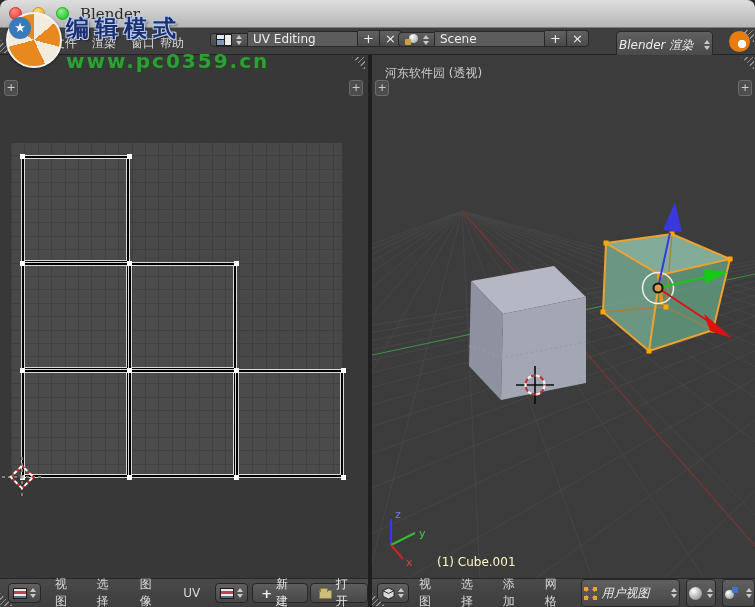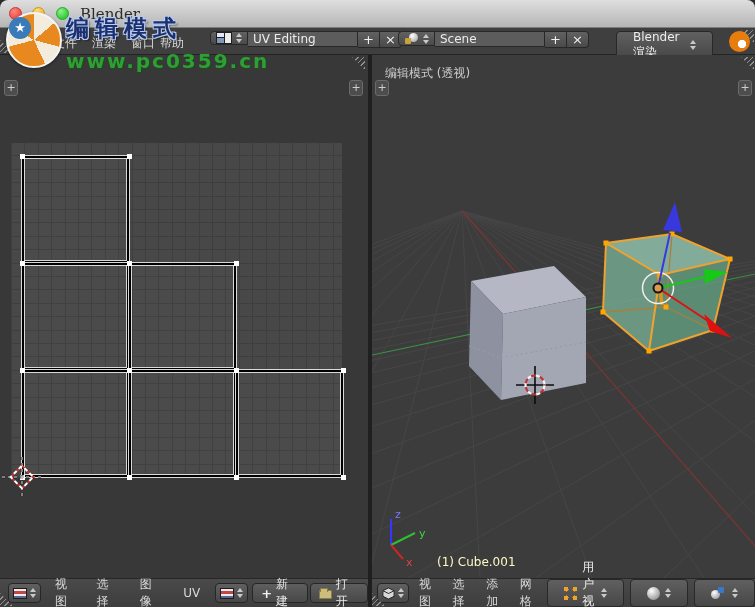--- a/index.html
+++ b/index.html
@@ -24,30 +24,30 @@
   .menu-item { position:absolute; top:7px; font-size:12px; color:#dadada; cursor:default; }
   #appicon { position:absolute; left:8px; top:4px; display:flex; align-items:center; gap:3px; }
   #appicon .circ { width:16px; height:16px; border-radius:50%; background:radial-gradient(circle at 35% 30%,#cfcfcf,#8a8a8a);
                    border:1px solid #555; color:#333; font-size:10px; font-weight:bold; text-align:center; line-height:15px;
                    font-family:"DejaVu Serif",serif; }
   .updown { display:inline-flex; flex-direction:column; gap:2px; }
   .updown i { display:block; width:0; height:0; border-left:3.5px solid transparent; border-right:3.5px solid transparent; }
   .updown .u { border-bottom:4px solid #c9c9c9; }
   .updown .d { border-top:4px solid #c9c9c9; }
 
-  .wgroup { position:absolute; top:3px; display:flex; align-items:flex-start; height:16px; }
+  .wgroup { position:absolute; top:3px; display:flex; align-items:flex-end; height:16px; }
   .wseg { display:flex; align-items:center; background:linear-gradient(#616161,#4a4a4a);
           border:1px solid #282828; border-left-width:0; padding:0 5px; color:#ececec; font-size:12px; }
   .wseg:first-child { border-left-width:1px; border-radius:4px 0 0 4px; }
   .wseg:last-child  { border-radius:0 4px 4px 0; }
   .wseg.field { background:#5c5c5c; min-width:110px; }
   .wseg.sq { width:22px; justify-content:center; font-size:13px; color:#f0f0f0; }
   .dropdown { position:absolute; top:3px; height:28px; display:flex; align-items:center; gap:5px;
               background:linear-gradient(#606060,#474747); border:1px solid #282828; border-radius:4px;
-              padding:0 16px; color:#ececec; font-size:12px; }
+              padding:0 2px; color:#ececec; font-size:12px;font-style:italic; }
 
   #layout-icon { width:16px; height:12px; border:1px solid #1e1e1e; background:#ececec; position:relative; }
   #layout-icon:before { content:""; position:absolute; left:0; top:0; width:7px; height:5px; background:#dfe7f2; border-right:1px solid #1e1e1e; }
   #layout-icon:after  { content:""; position:absolute; left:0; bottom:0; width:7px; height:5px; background:#7f98b8; border-right:1px solid #1e1e1e; border-top:1px solid #1e1e1e; }
   #scene-icon { position:relative; width:15px; height:13px; }
   #scene-icon:before { content:""; position:absolute; left:5px; top:1px; width:9px; height:9px; border-radius:50%; background:radial-gradient(circle at 35% 30%,#fff,#9a9a9a); }
   #scene-icon:after  { content:""; position:absolute; left:1px; top:6px; width:6px; height:6px; background:#c9a23c; border-radius:1px; }
   #blender-logo { position:absolute; top:3px; width:21px; height:21px; border-radius:50%;
                   background:radial-gradient(circle at 62% 62%, #fff 0 22%, #e87d0d 24% 78%, #265787 80%); }
 
@@ -372,21 +372,21 @@
       <g font-size="11">
         <line x1="19" y1="490" x2="19" y2="464" stroke="#3535ff" stroke-width="2"></line>
         <line x1="19" y1="490" x2="43" y2="478" stroke="#2ebf2e" stroke-width="2"></line>
         <line x1="19" y1="490" x2="31" y2="504" stroke="#d22222" stroke-width="2"></line>
         <text x="23" y="463" fill="#7777ff">z</text>
         <text x="47" y="482" fill="#3ed43e">y</text>
         <text x="34" y="511" fill="#e04040">x</text>
       </g>
     </svg>
 
-    <div id="vp-view-label">编辑模式 (透视)</div>
+    <div id="vp-view-label">河东软件园 (透视)</div>
     <div id="vp-object-label">(1) Cube.001</div>
     <span class="plusbtn" style="left:3px; top:25px">+</span>
     <span class="plusbtn" style="left:366px; top:25px">+</span>
     <span class="hatch-tr" style="right:1px; top:2px"></span>
 
     <div class="editor-header">
       <span class="typewidget" style="margin-left:5px">
         <svg id="cube-icon" viewBox="0 0 14 14">
           <polygon points="7,1 13,4 13,10 7,13 1,10 1,4" fill="#d8d8d8" stroke="#222" stroke-width="1"></polygon>
           <polyline points="1,4 7,7 13,4 M7,7 7,13" fill="none" stroke="#222" stroke-width="1"></polyline>

